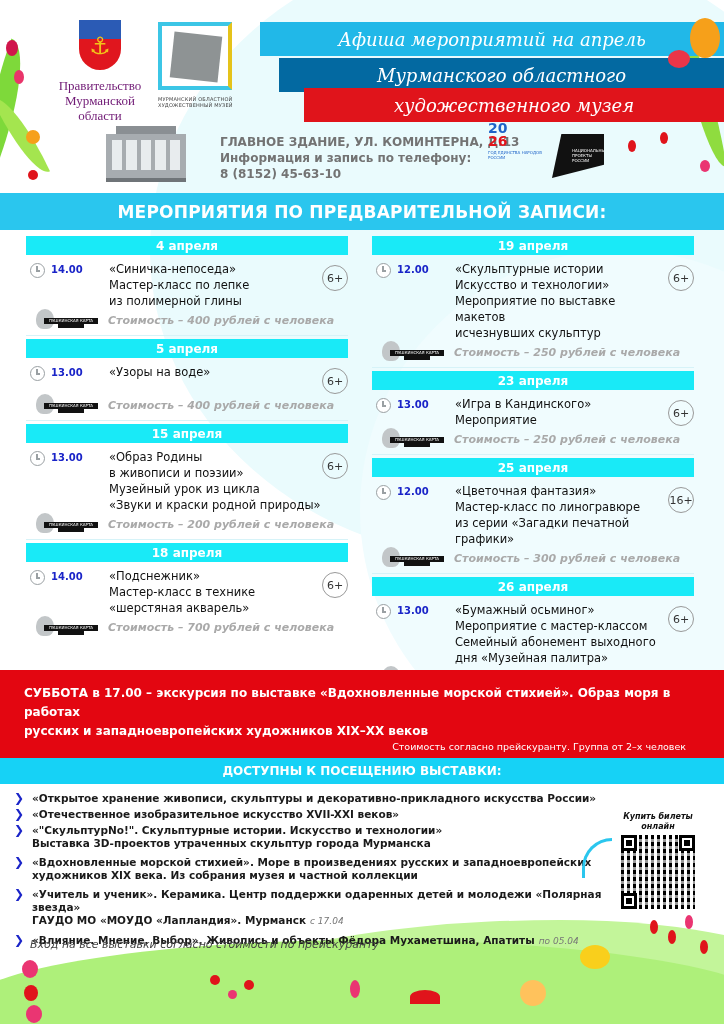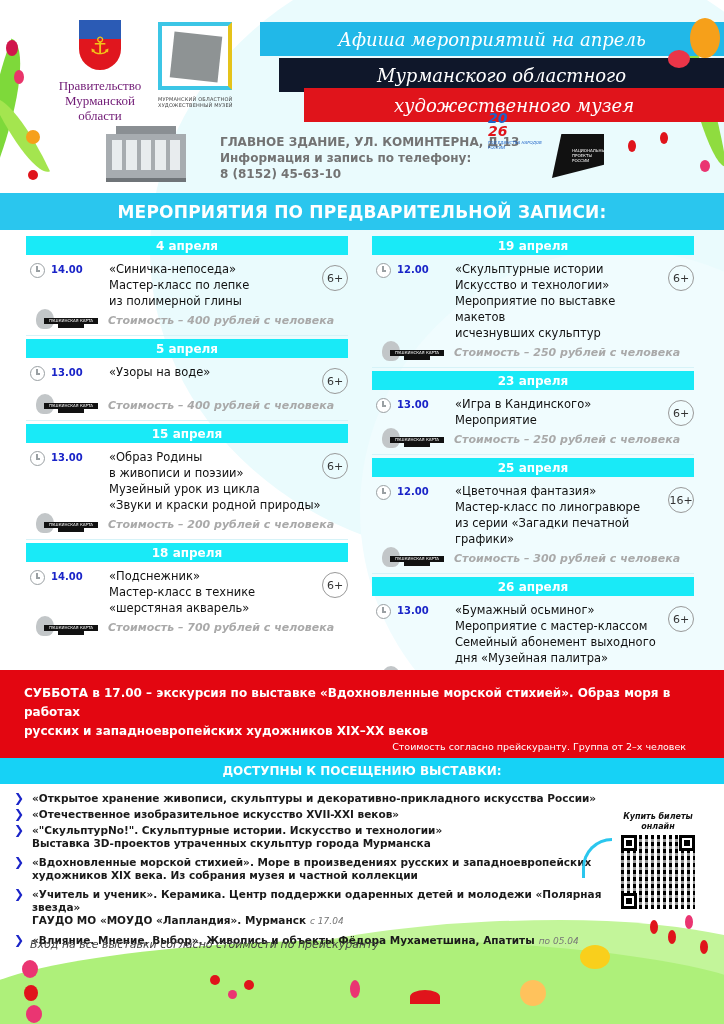--- a/index.html
+++ b/index.html
@@ -46,32 +46,32 @@
     background: #fff;
   }
   .mlogo-box::after {
     content: ""; position: absolute; left: 10px; top: 8px; width: 48px; height: 46px;
     background: #8e9394; transform: rotate(6deg);
   }
   .mlogo-text { font-size: 5px; line-height: 6px; color: #444; margin-top: 6px; letter-spacing: 0.2px; }
 
   .title-band { height: 34px; color: #fff; font-family: "DejaVu Serif", serif; font-style: italic; font-size: 18px; display: flex; align-items: center; justify-content: center; }
   .band1 { left: 260px; top: 22px; width: 464px; background: #21b8e8; }
-  .band2 { left: 279px; top: 58px; width: 445px; background: #0f172a; }
+  .band2 { left: 279px; top: 58px; width: 445px; background: #0369a1; }
   .band3 { left: 304px; top: 88px; width: 420px; background: #e0141b; }
 
   .building { left: 106px; top: 126px; width: 80px; height: 56px; }
   .bld-roof { height: 8px; background: #8a8f93; margin: 0 10px; }
   .bld-body { height: 44px; background: #a7acb0; display: flex; gap: 4px; padding: 6px 6px 0; }
   .bld-win { flex: 1; background: #e8ecee; height: 30px; }
   .bld-base { height: 4px; background: #6f7478; }
 
   .address { left: 220px; top: 134px; font-size: 12px; line-height: 16px; font-weight: bold; color: #737373; }
 
-  .badge2026 { left: 488px; top: 112px; width: 54px; height: 48px; font-style: italic; }
+  .badge2026 { left: 488px; top: 122px; width: 54px; height: 48px; }
   .b26-num { font-weight: bold; color: #1e63c8; font-size: 14px; line-height: 13px; }
   .b26-num .r { color: #e0141b; }
   .b26-cap { font-size: 4px; color: #1e63c8; line-height: 5px; margin-top: 2px; }
   .natproj { left: 552px; top: 134px; width: 52px; height: 44px; background: #111; clip-path: polygon(18% 0, 100% 0, 100% 70%, 0 100%); color: #fff; font-size: 4px; padding: 14px 0 0 20px; line-height: 5px; }
 
   
   .main-title {
     left: 0; top: 193px; width: 724px; height: 37px; background: #2ac6ee;
     color: #fff; font-size: 17px; font-weight: bold; display: flex; align-items: center; justify-content: center;
     letter-spacing: 0.2px;

